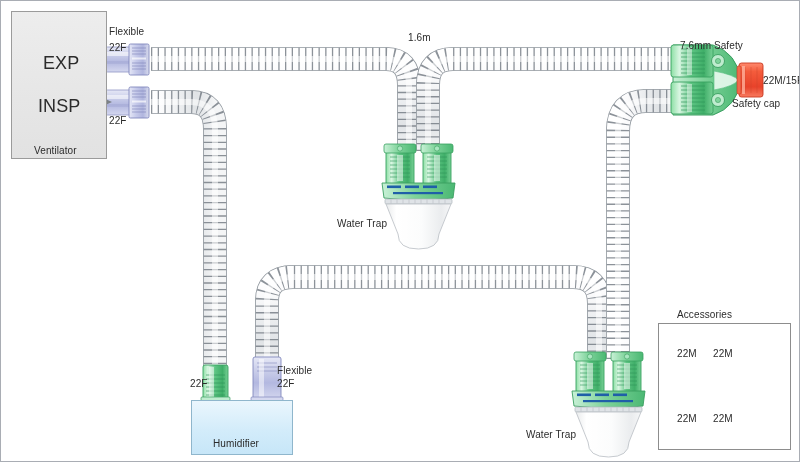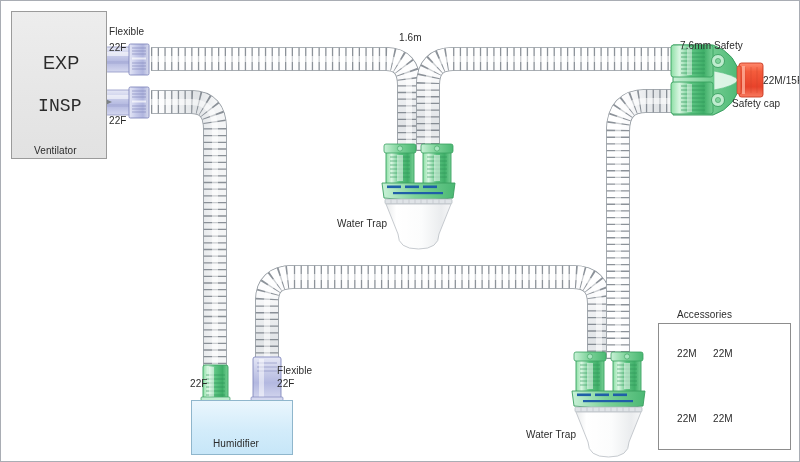--- a/index.html
+++ b/index.html
@@ -399,28 +399,28 @@
     </g>
   </svg>
 
   <div class="vent-box" style="left:10px; top:10px; width:96px; height:148px;"></div>
 
   <div class="hum-box" style="left:190px; top:399px; width:102px; height:55px;"></div>
 
   <div class="acc-box" style="left:657px; top:322px; width:133px; height:127px;"></div>
 
   <div class="lbl lbl-big" style="left:42px; top:62px; transform:translateY(-50%);">EXP</div>
-  <div class="lbl lbl-big" style="left:37px; top:105px; transform:translateY(-50%);font-family:Liberation Mono, monospace;">INSP</div>
+  <div class="lbl lbl-big" style="left:37px; top:105px; transform:translateY(-50%);">INSP</div>
   <div class="lbl" style="left:33px; top:144px;text-align:center;">Ventilator</div>
 
   <div class="lbl" style="left:108px; top:25px;">Flexible</div>
   <div class="lbl" style="left:108px; top:41px;">22F</div>
   <div class="lbl" style="left:108px; top:114px;">22F</div>
 
-  <div class="lbl" style="left:398px; top:31px;">1.6m</div>
+  <div class="lbl" style="left:407px; top:31px;">1.6m</div>
 
   <div class="lbl" style="left:679px; top:39px;">7.6mm Safety</div>
   <div class="lbl" style="left:762px; top:74px;">22M/15F</div>
   <div class="lbl" style="left:731px; top:97px;">Safety cap</div>
 
   <div class="lbl" style="left:336px; top:217px;">Water Trap</div>
   <div class="lbl" style="left:525px; top:428px;">Water Trap</div>
 
   <div class="lbl" style="left:189px; top:377px;">22F</div>
   <div class="lbl" style="left:276px; top:364px;">Flexible</div>

